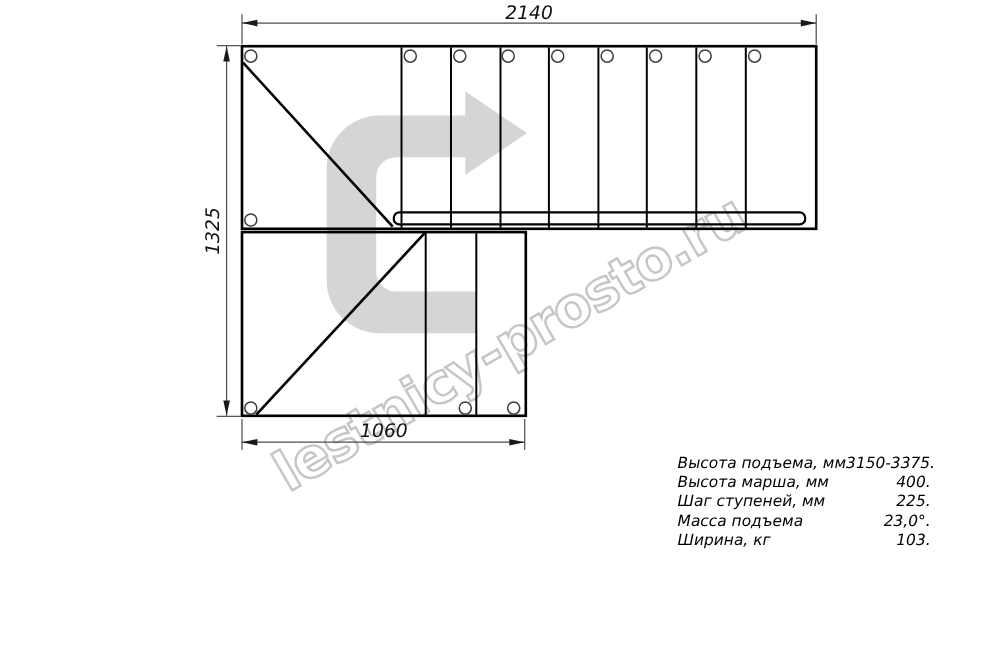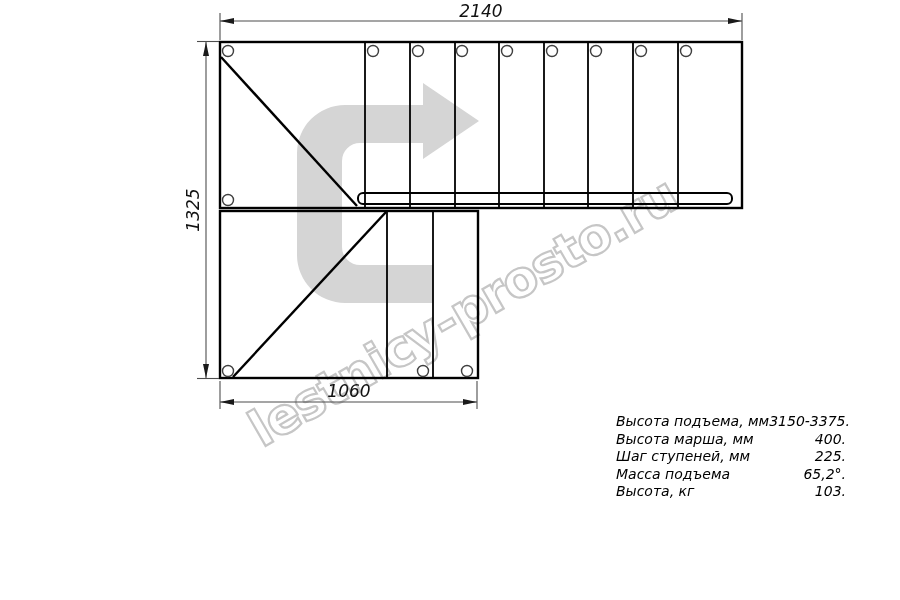--- a/index.html
+++ b/index.html
@@ -120,21 +120,21 @@
     <div class="row">
       <span class="lbl">Высота марша, мм</span>
       <span class="val">400.</span>
     </div>
     <div class="row">
       <span class="lbl">Шаг ступеней, мм</span>
       <span class="val">225.</span>
     </div>
     <div class="row">
       <span class="lbl">Масса подъема</span>
-      <span class="val">65,2°.</span>
+      <span class="val">23,0°.</span>
     </div>
     <div class="row">
-      <span class="lbl">Высота, кг</span>
+      <span class="lbl">Ширина, кг</span>
       <span class="val">103.</span>
     </div>
   </div>
 
 </div>
 
 </body></html>

